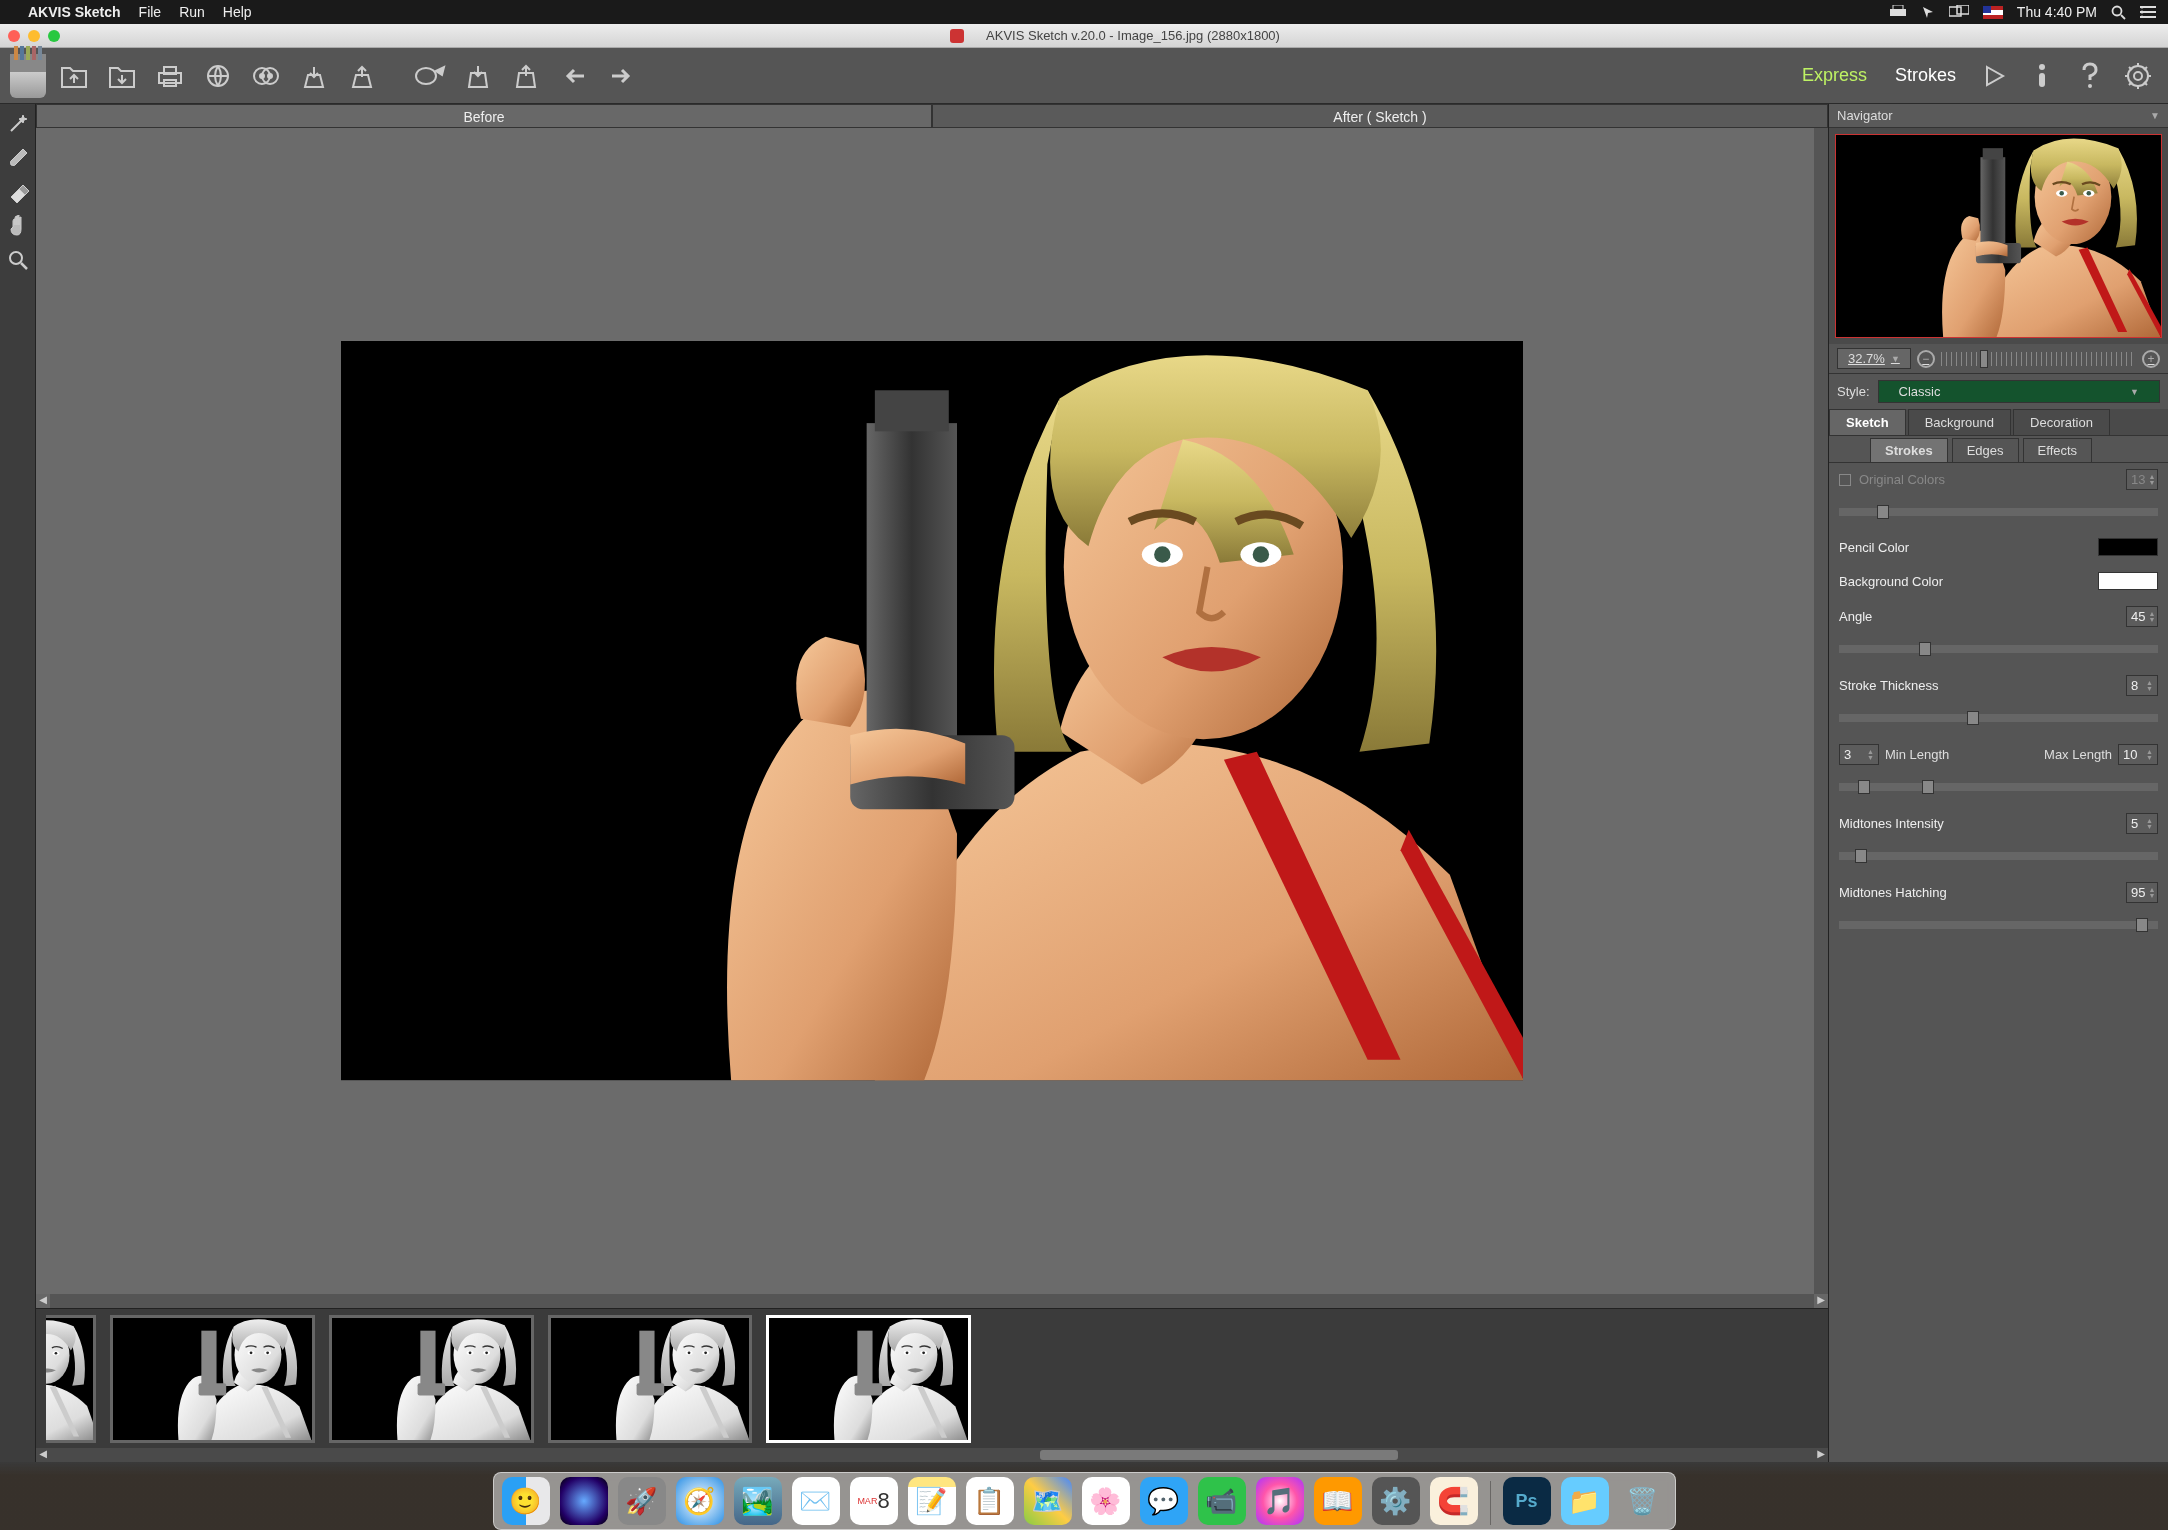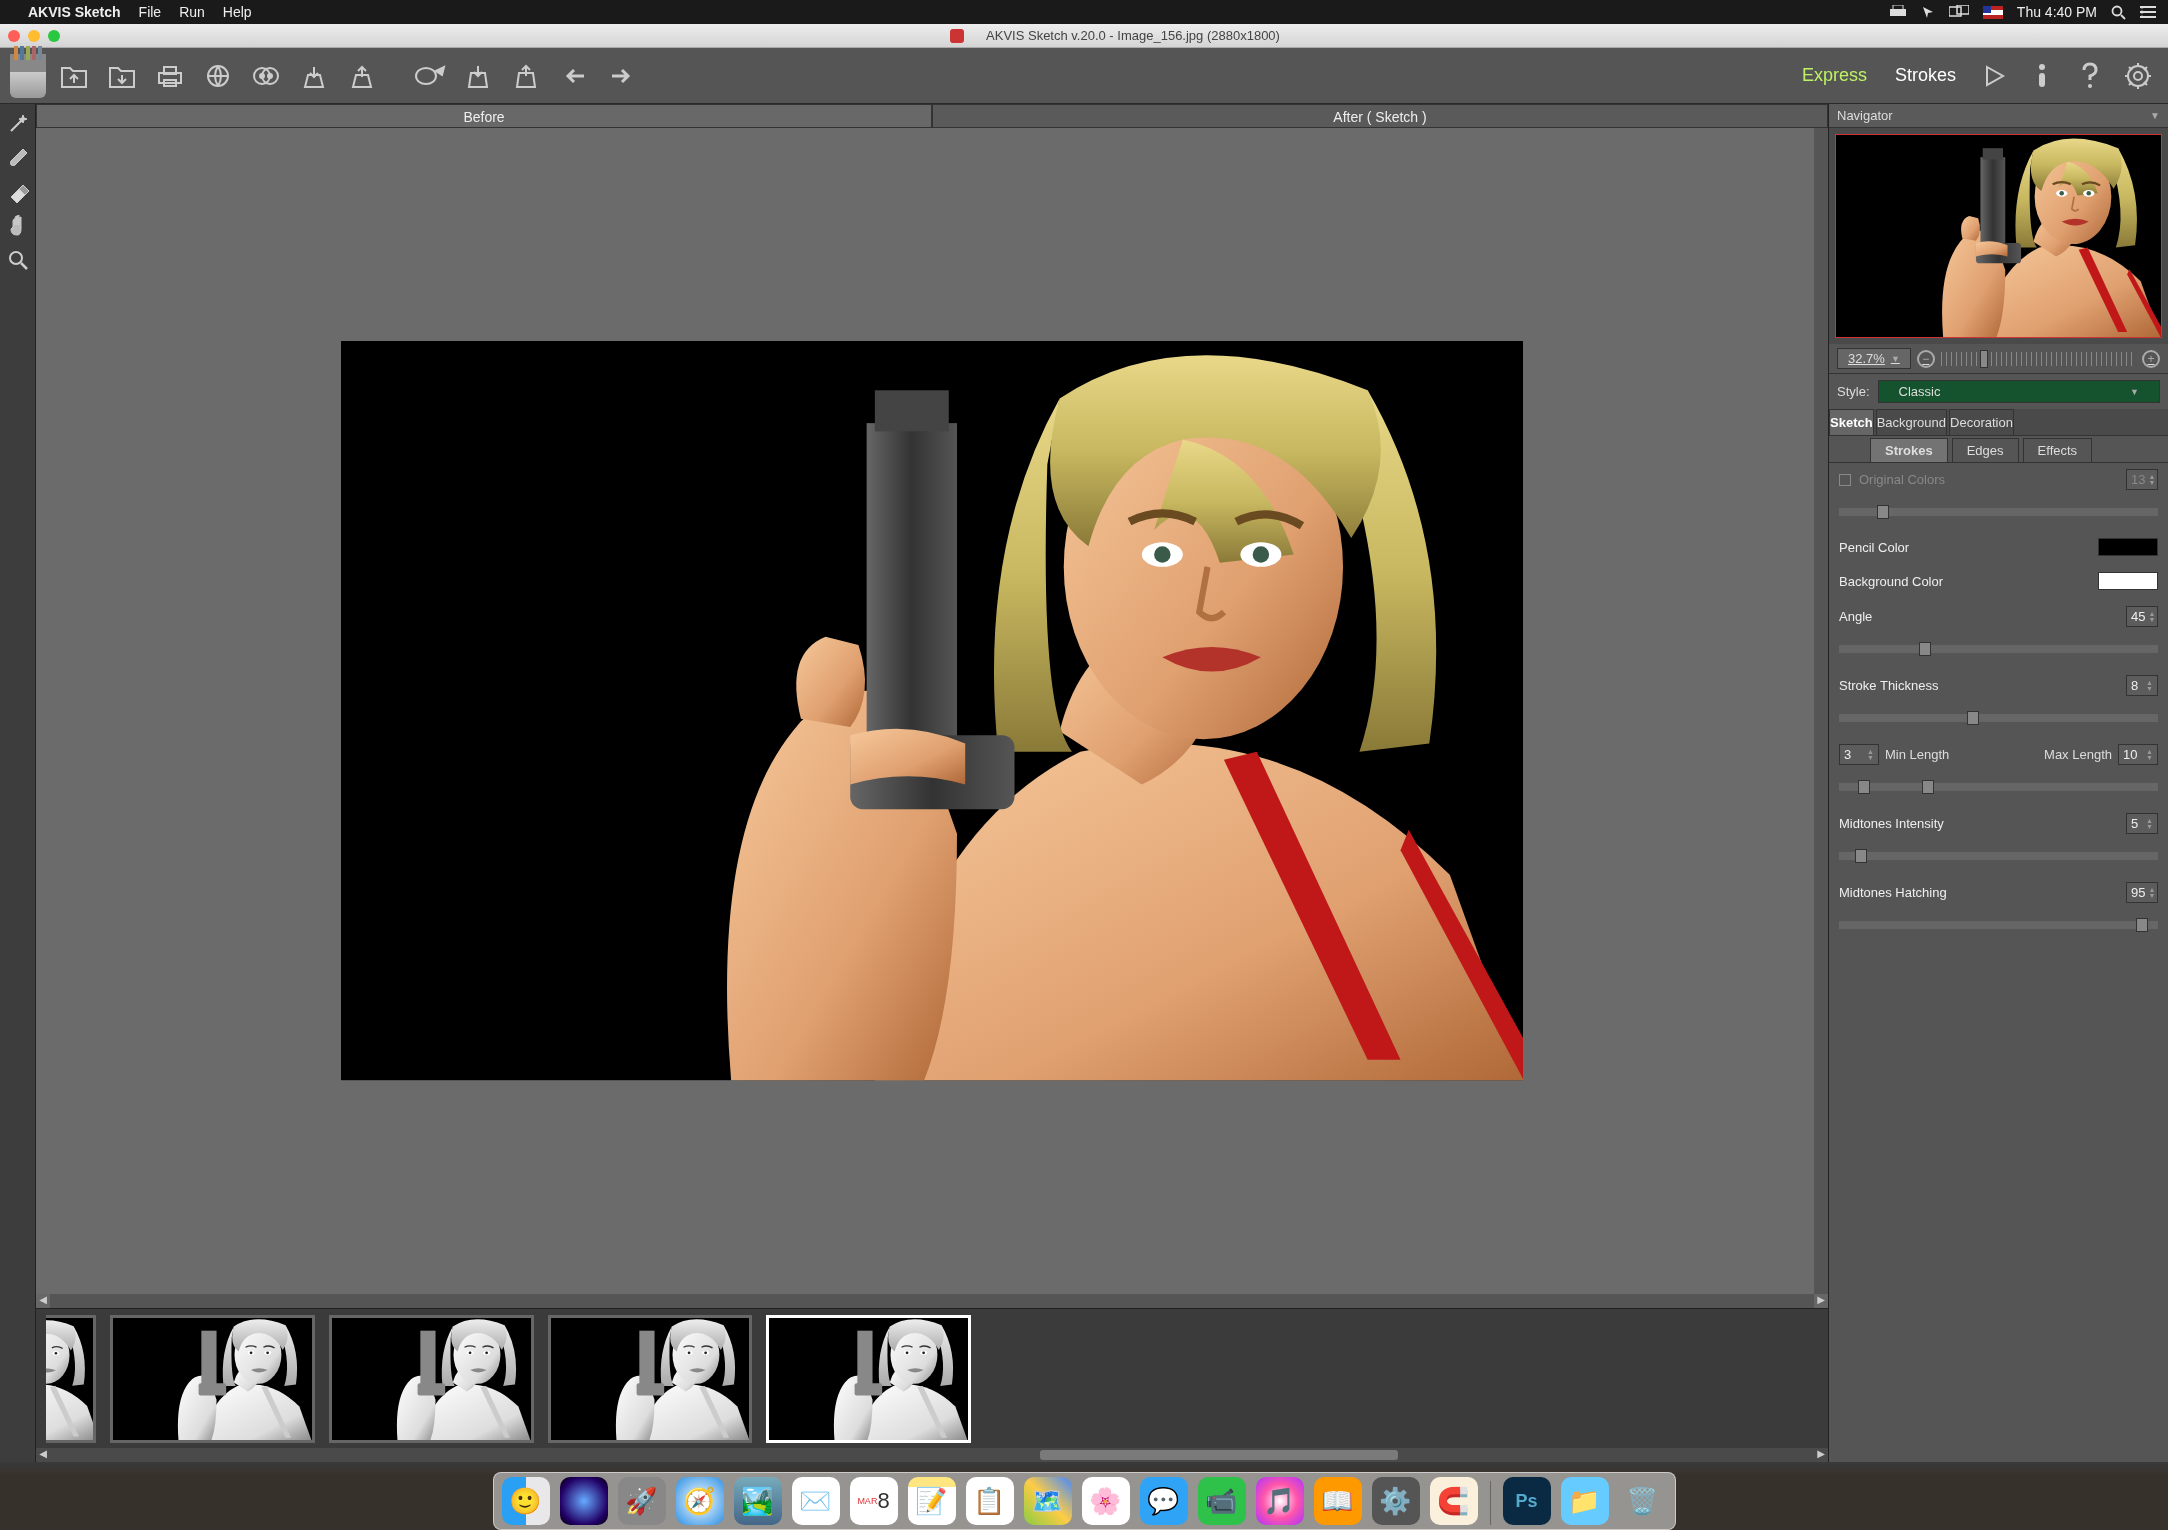--- a/index.html
+++ b/index.html
@@ -62,21 +62,21 @@
 .zoom-row { display:flex; align-items:center; gap:6px; padding:4px 8px; background:#555;text-decoration:underline; }
 .zoom-val { background:#666; padding:2px 10px; border:1px solid #333; display:flex; align-items:center; gap:6px;}
 .zoom-slider { flex:1; height:14px; background:repeating-linear-gradient(90deg,#888 0 1px,transparent 1px 5px); position:relative;}
 .zoom-slider .thumb{ position:absolute; left:20%; top:-2px; width:8px; height:18px; background:#888; border:1px solid #333;}
 .circ-btn { width:18px; height:18px; border:2px solid #aaa; border-radius:50%; display:flex; align-items:center; justify-content:center; color:#aaa; font-size:12px; line-height:1;}
 
 .style-row { display:flex; align-items:center; gap:8px; padding:6px 8px; background:#555; border-top:1px solid #333;}
 .style-select { flex:1; background:#14532d; border:1px solid #333; padding:3px 20px; display:flex; justify-content:space-between; align-items:center;}
 
 .tabrow { display:flex; background:#4a4a4a; border-bottom:1px solid #333;}
-.tabrow .tab { padding:5px 0; background:#4a4a4a; border:1px solid #333; border-bottom:none; margin-right:2px; color:#ddd;}
+.tabrow .tab { padding:5px 16px; background:#4a4a4a; border:1px solid #333; border-bottom:none; margin-right:2px; color:#ddd;}
 .tabrow .tab.active { background:#666; font-weight:600; color:#fff;}
 .subtabrow { display:flex; background:#555; padding:2px 6px 0; gap:4px; border-bottom:1px solid #333;}
 .subtabrow .tab { padding:4px 14px; background:#555; border:1px solid #333; border-bottom:none; }
 .subtabrow .tab.active { background:#737373; font-weight:600;margin-left:35px;}
 
 .controls { padding:6px 10px; display:flex; flex-direction:column; gap:16px; overflow:auto; flex:1; background:#555;}
 .ctrl-row { display:flex; align-items:center; gap:8px; }
 .ctrl-label { flex:1; color:#eee; }
 .ctrl-label.dim { color:#888; }
 .numbox { width:32px; background:#5c5c5c; border:1px solid #333; padding:2px 4px; color:#eee; display:flex; align-items:center; justify-content:space-between;}

